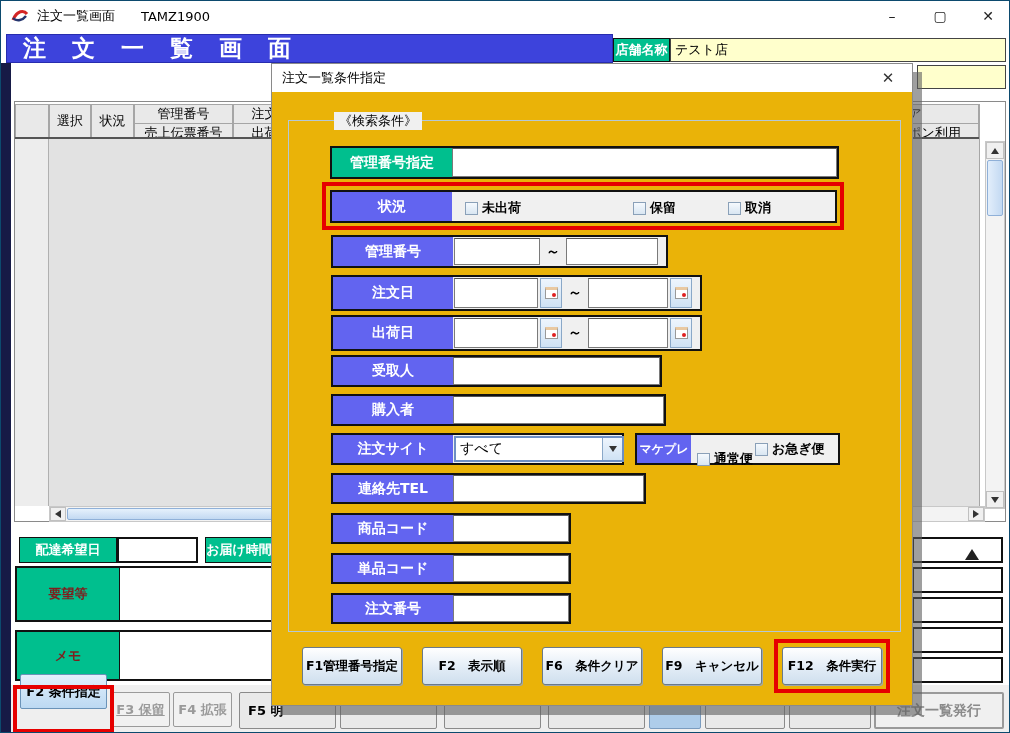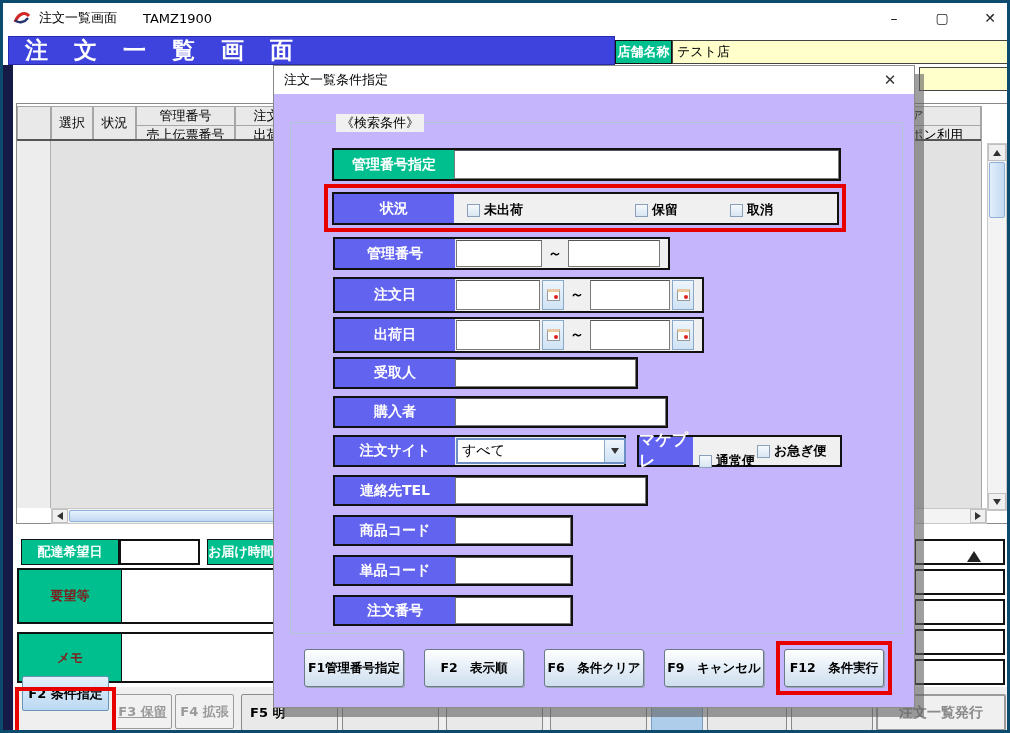--- a/index.html
+++ b/index.html
@@ -1,18 +1,18 @@
 <!DOCTYPE html>
 <html><head>
 <meta charset="utf-8">
 <style>
   html,body{margin:0;padding:0;background:#fff;}
   *{box-sizing:border-box;}
   body{font-family:"DejaVu Sans","Liberation Sans",sans-serif;color:#000;}
-  #screen{position:relative;width:1010px;height:733px;background:#fff;border:3px solid #0c4a6e;overflow:hidden;}
+  #screen{position:relative;width:1010px;height:733px;background:#fff;border:1px solid #0c4a6e;overflow:hidden;}
   .abs{position:absolute;}
 
   
   .titlebar{left:0;top:0;width:1010px;height:30px;background:#fff;display:flex;align-items:center;}
   .titlebar .appicon{margin:0 8px 0 10px;width:18px;height:18px;}
   .titlebar .t{font-size:13px;}
   .titlebar .code{font-size:13px;margin-left:26px;}
   .winbtn{position:absolute;top:0;width:46px;height:30px;display:flex;align-items:center;justify-content:center;font-size:14px;color:#222;}
 
   
@@ -61,21 +61,21 @@
   .fnbtn{position:absolute;height:35px;border:1px solid #9a9a9a;background:#f1f1f1;font-size:13px;font-weight:bold;display:flex;align-items:center;justify-content:center;border-radius:2px;}
   .fnbtn.active{background:linear-gradient(180deg,#e2f0fc,#bcd9f2);border:1px solid #6a93b8;}
   .fnbtn.disabled{color:#9a9a9a;}
   .fnbtn.partial{height:37px;background:#e9e9e9;border:1px solid #8a8a8a;justify-content:flex-start;padding-left:8px;}
   .fnbtn.partialblue{background:#aecdea;border:1px solid #7a9cbf;}
   .fnbtn.bigprint{height:37px;font-size:14px;color:#8a8a8a;background:#f0f0f0;border:2px solid #9a9a9a;}
 
   .red-annotation{position:absolute;border:4px solid #e60000;z-index:80;pointer-events:none;}
 
   
-  .dialog{left:270px;top:62px;width:642px;height:643px;background:#c4b5fd;border:1px solid #8a8a8a;box-shadow:9px 9px 0 rgba(95,95,95,0.6);z-index:50;}
+  .dialog{left:270px;top:62px;width:642px;height:643px;background:#eab308;border:1px solid #8a8a8a;box-shadow:9px 9px 0 rgba(95,95,95,0.6);z-index:50;}
   .dlg-titlebar{position:absolute;left:0;top:0;width:100%;height:28px;background:#fff;display:flex;align-items:center;}
   .dlg-title{font-size:13px;margin-left:10px;}
   .dlg-close{position:absolute;right:4px;top:0;width:40px;height:28px;display:flex;align-items:center;justify-content:center;font-size:15px;color:#333;}
   .groupbox{position:absolute;left:16px;top:56px;width:613px;height:512px;border:1px solid #b4c8d6;}
   .group-title{position:absolute;left:62px;top:48px;background:#f0f0f0;padding:0 5px;font-size:13px;}
 
   .drow{position:absolute;display:flex;align-items:stretch;border:2px solid #111;background:#f0f0f0;}
   .dlabel{width:120px;flex:0 0 120px;display:flex;align-items:center;justify-content:center;color:#fff;font-weight:bold;font-size:14px;}
   .dlabel.blue{background:#6264f0;}
   .dlabel.green{background:#00bf8e;}
@@ -261,42 +261,42 @@
       <span class="calbtn">
           <span class="calicon"></span>
         </span>
       <span class="tilde">～</span>
       <input class="dinput fixed" style="width: 80px; margin: 1px;" value="">
       <span class="calbtn">
           <span class="calicon"></span>
         </span>
     </div>
 
-    <div class="drow" style="left:59px;top:291px;width:305px;height:32px;">
+    <div class="drow" style="left:59px;top:291px;width:331px;height:32px;">
       <div class="dlabel blue">受取人</div>
       <input class="dinput" value="" style="">
     </div>
 
     <div class="drow" style="left:59px;top:330px;width:335px;height:32px;">
       <div class="dlabel blue">購入者</div>
       <input class="dinput" value="" style="">
     </div>
 
     <div class="drow" style="left:59px;top:369px;width:293px;height:32px;">
       <div class="dlabel blue">注文サイト</div>
       <div class="dropdown">
         <div class="dval">すべて</div>
         <div class="darrow">
             <span class="tri-down"></span>
           </div>
       </div>
     </div>
 
     <div class="drow" style="left:363px;top:369px;width:205px;height:32px;">
-      <div class="dlabel blue slim" style="font-size:16px;">マケプレ</div>
+      <div class="dlabel blue slim" style="font-size:12px;">マケプレ</div>
       <div class="cbarea">
         <div class="cbitem" style="left:4px;top:13px;">
           <span class="cbox"></span>
           <span class="cblabel">通常便</span>
         </div>
         <div class="cbitem" style="left:62px;top:3px;">
           <span class="cbox"></span>
           <span class="cblabel">お急ぎ便</span>
         </div>
       </div>

